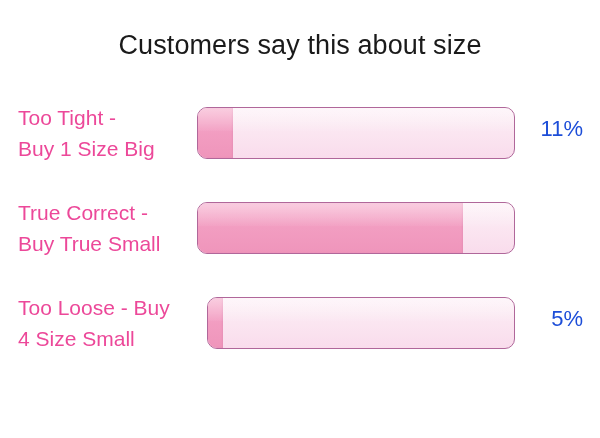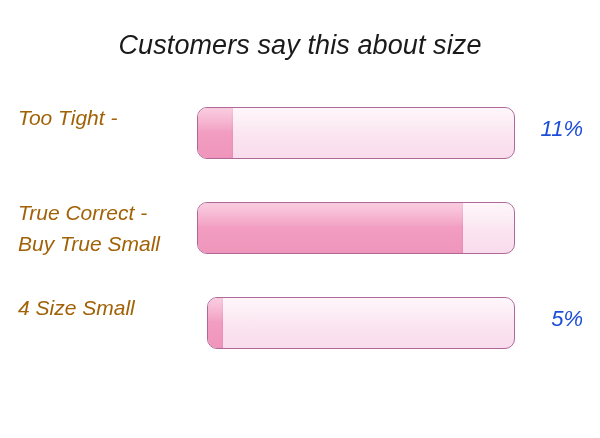--- a/index.html
+++ b/index.html
@@ -11,21 +11,20 @@
     height: 438px;
     background: #ffffff;
     font-family: "Liberation Sans", sans-serif;
     overflow: hidden;
   }
   .widget {
     position: relative;
     width: 600px;
     height: 392px;
     background: #ffffff;
-    font-style: italic;
   }
   .chart-title {
     position: absolute;
     left: 0;
     top: 30px;
     width: 600px;
     text-align: center;
     font-size: 27px;
     font-weight: 400;
     color: #1a1a1a;
@@ -41,21 +40,21 @@
     position: relative;
     height: 95px;
   }
   .row-label {
     position: absolute;
     left: 18px;
     top: 2px;
     width: 175px;
     font-size: 21px;
     line-height: 31px;
-    color: #a16207;
+    color: #ec4899;
     font-weight: 400;
   }
   .row-label .l2 {
     display: block;
   }
   .bar-track {
     position: absolute;
     top: 7px;
     height: 52px;
     box-sizing: border-box;
@@ -100,20 +99,21 @@
 
 <div class="widget">
 
   <div class="chart-title">Customers say this about size</div>
 
   <div class="rows">
 
     <div class="row row-1">
       <div class="row-label">
         <span class="l1">Too Tight -</span>
+        <span class="l2">Buy 1 Size Big</span>
       </div>
       <div class="bar-track">
         <div class="bar-fill" style="width: 11%;"></div>
         <div class="bar-gloss"></div>
       </div>
       <div class="row-value">11%</div>
     </div>
 
     <div class="row row-2">
       <div class="row-label">
@@ -121,20 +121,21 @@
         <span class="l2">Buy True Small</span>
       </div>
       <div class="bar-track">
         <div class="bar-fill" style="width: 84%;"></div>
         <div class="bar-gloss"></div>
       </div>
     </div>
 
     <div class="row row-3">
       <div class="row-label">
+        <span class="l1">Too Loose - Buy</span>
         <span class="l2">4 Size Small</span>
       </div>
       <div class="bar-track">
         <div class="bar-fill" style="width: 5%;"></div>
         <div class="bar-gloss"></div>
       </div>
       <div class="row-value">5%</div>
     </div>
 
   </div>

